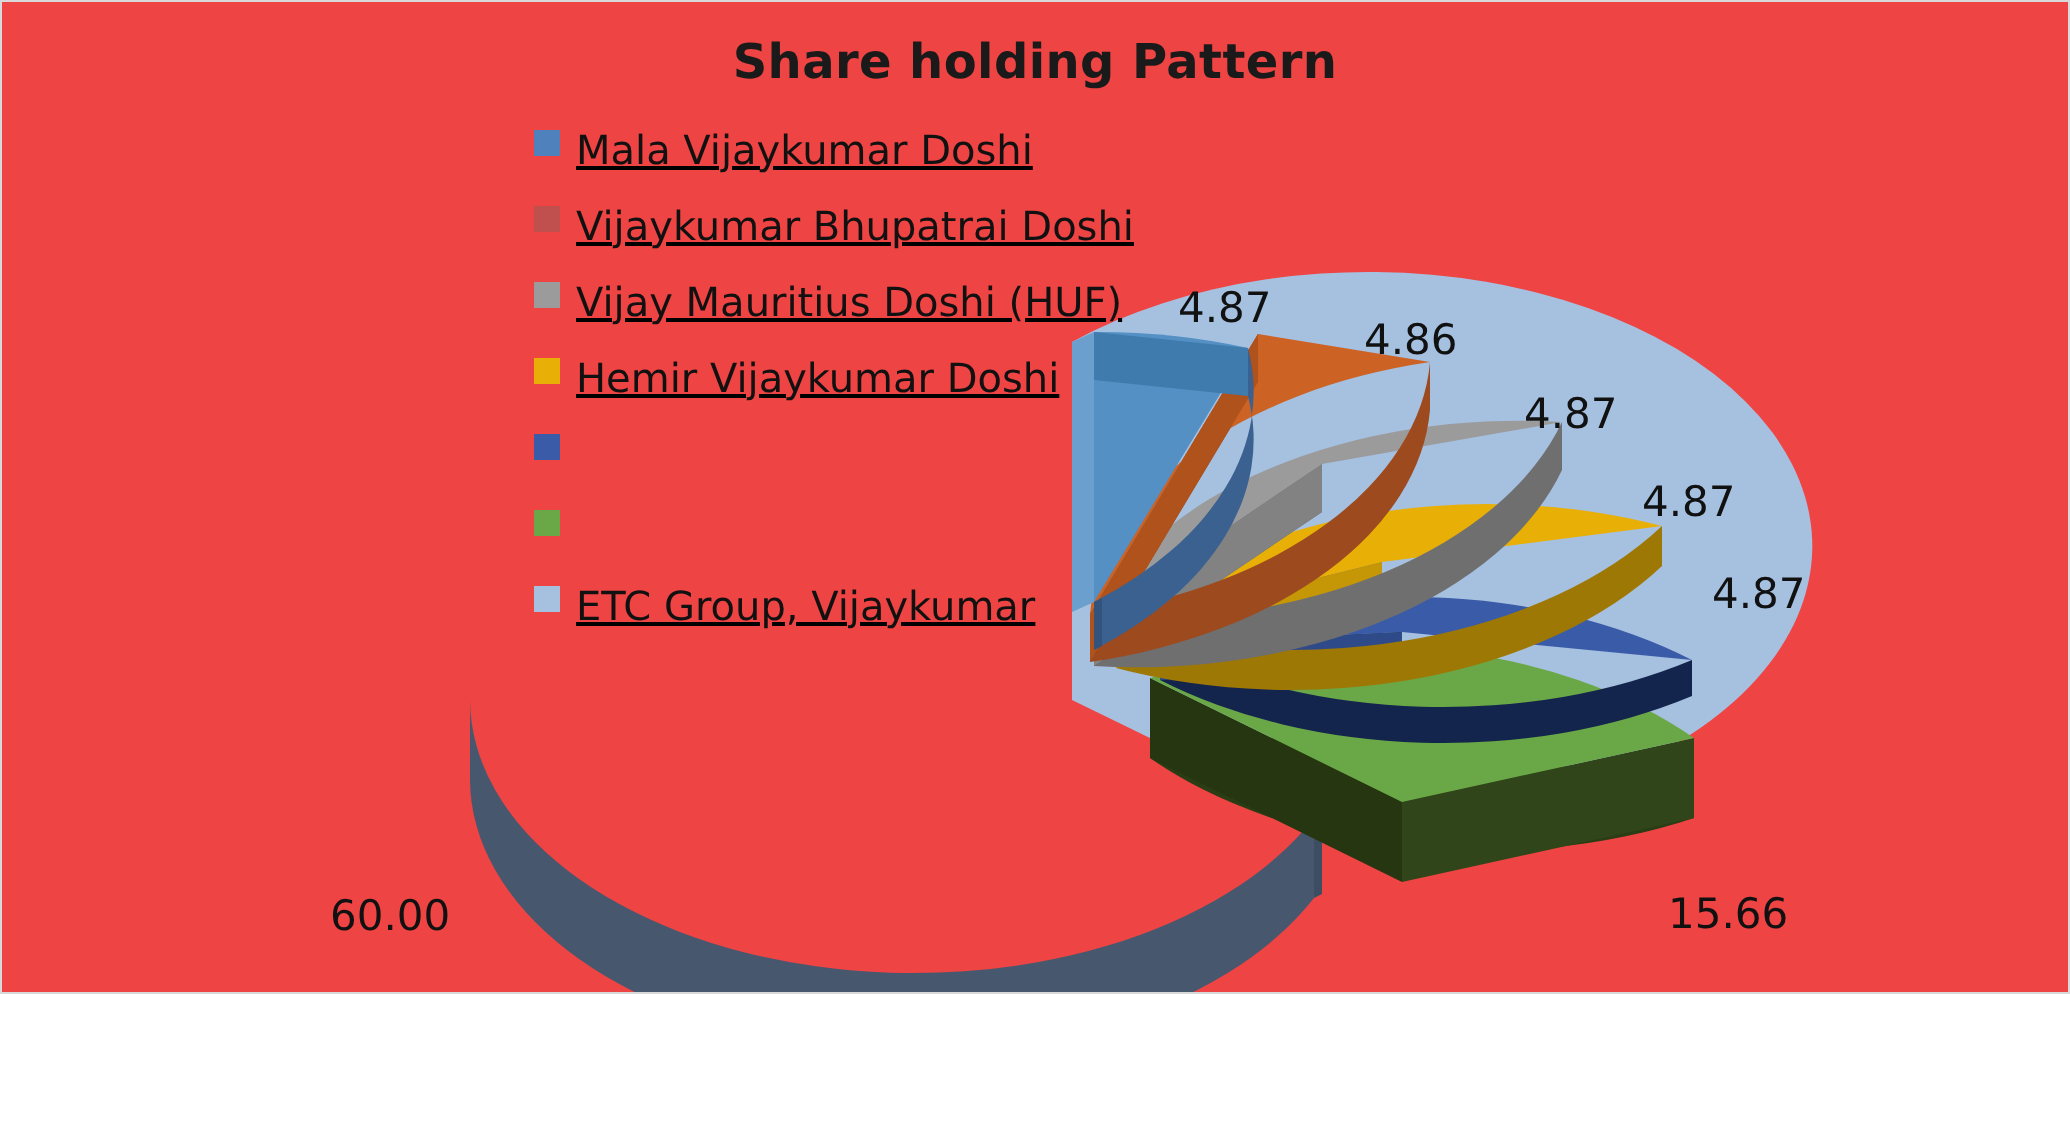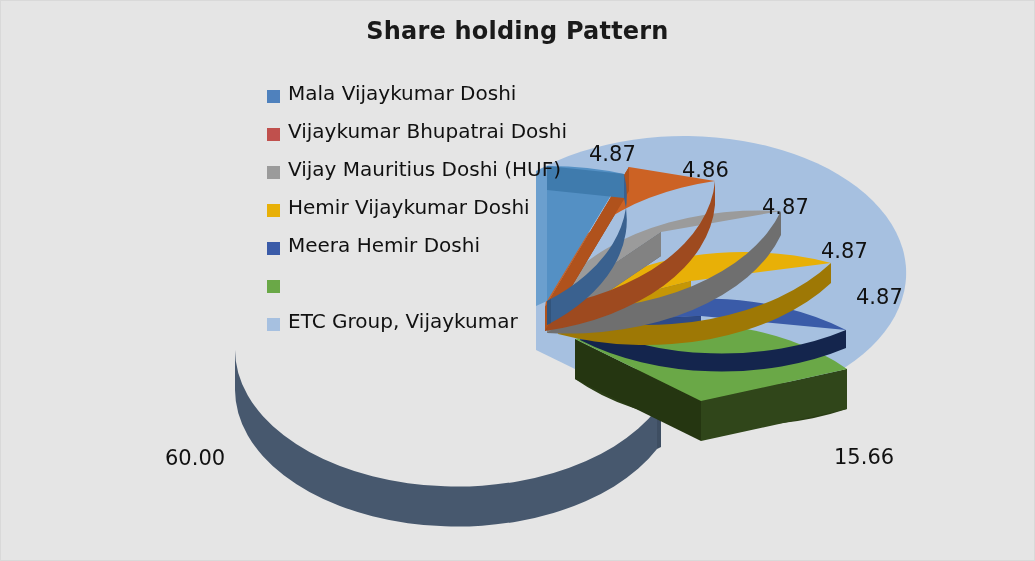--- a/index.html
+++ b/index.html
@@ -3,22 +3,22 @@
 <meta charset="utf-8">
 <style>
   html, body {
     margin: 0;
     padding: 0;
     background: #ffffff;
   }
   #chart-root {
     position: relative;
     width: 1035px;
-    height: 561px;
-    background: #e5e5e5;
+    height: 497px;
+    background: #ef4444;
     border: 1px solid #d9d9d9;
     box-sizing: border-box;
     overflow: hidden;
     font-family: "DejaVu Sans", sans-serif;
   }
   #chart-title {
     position: absolute;
     left: 0;
     right: 0;
     top: 16px;
@@ -35,23 +35,24 @@
     top: 0;
   }
   #legend {
     position: absolute;
     left: 266px;
     top: 64px;
     width: 520px;
   }
   .legend-item {
     display: flex;
-    align-items: flex-end;
+    align-items: flex-start;
     height: 38px;
     white-space: nowrap;
+    text-decoration: underline;
   }
   .legend-swatch {
     width: 13px;
     height: 13px;
     flex: 0 0 13px;
     margin-right: 8px;
   }
   .legend-label {
     font-family: "DejaVu Sans", sans-serif;
     font-size: 20px;
@@ -209,21 +210,20 @@
     <div class="legend-item">
       <span class="legend-swatch" style="background:#9B9B9B"></span>
       <span class="legend-label">Vijay Mauritius Doshi (HUF)</span>
     </div>
     <div class="legend-item">
       <span class="legend-swatch" style="background:#E8B007"></span>
       <span class="legend-label">Hemir Vijaykumar Doshi</span>
     </div>
     <div class="legend-item">
       <span class="legend-swatch" style="background:#3A5BA8"></span>
-      <span class="legend-label">Meera Hemir Doshi</span>
     </div>
     <div class="legend-item">
       <span class="legend-swatch" style="background:#6AA847"></span>
     </div>
     <div class="legend-item">
       <span class="legend-swatch" style="background:#A6C0E0"></span>
       <span class="legend-label">ETC Group, Vijaykumar</span>
     </div>
   </div>
 

